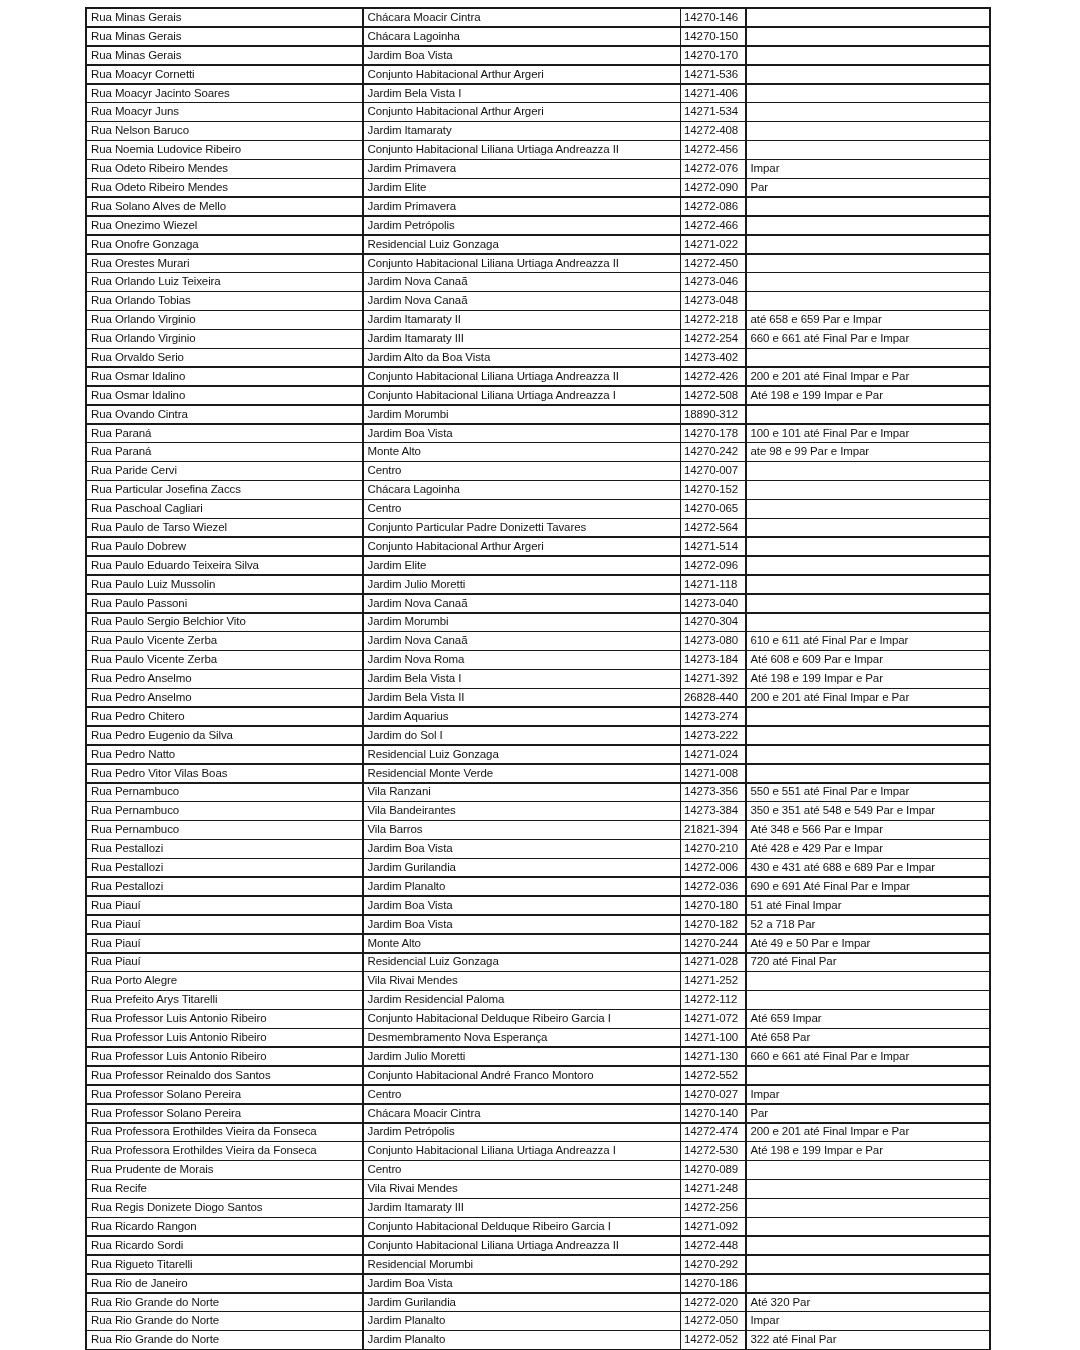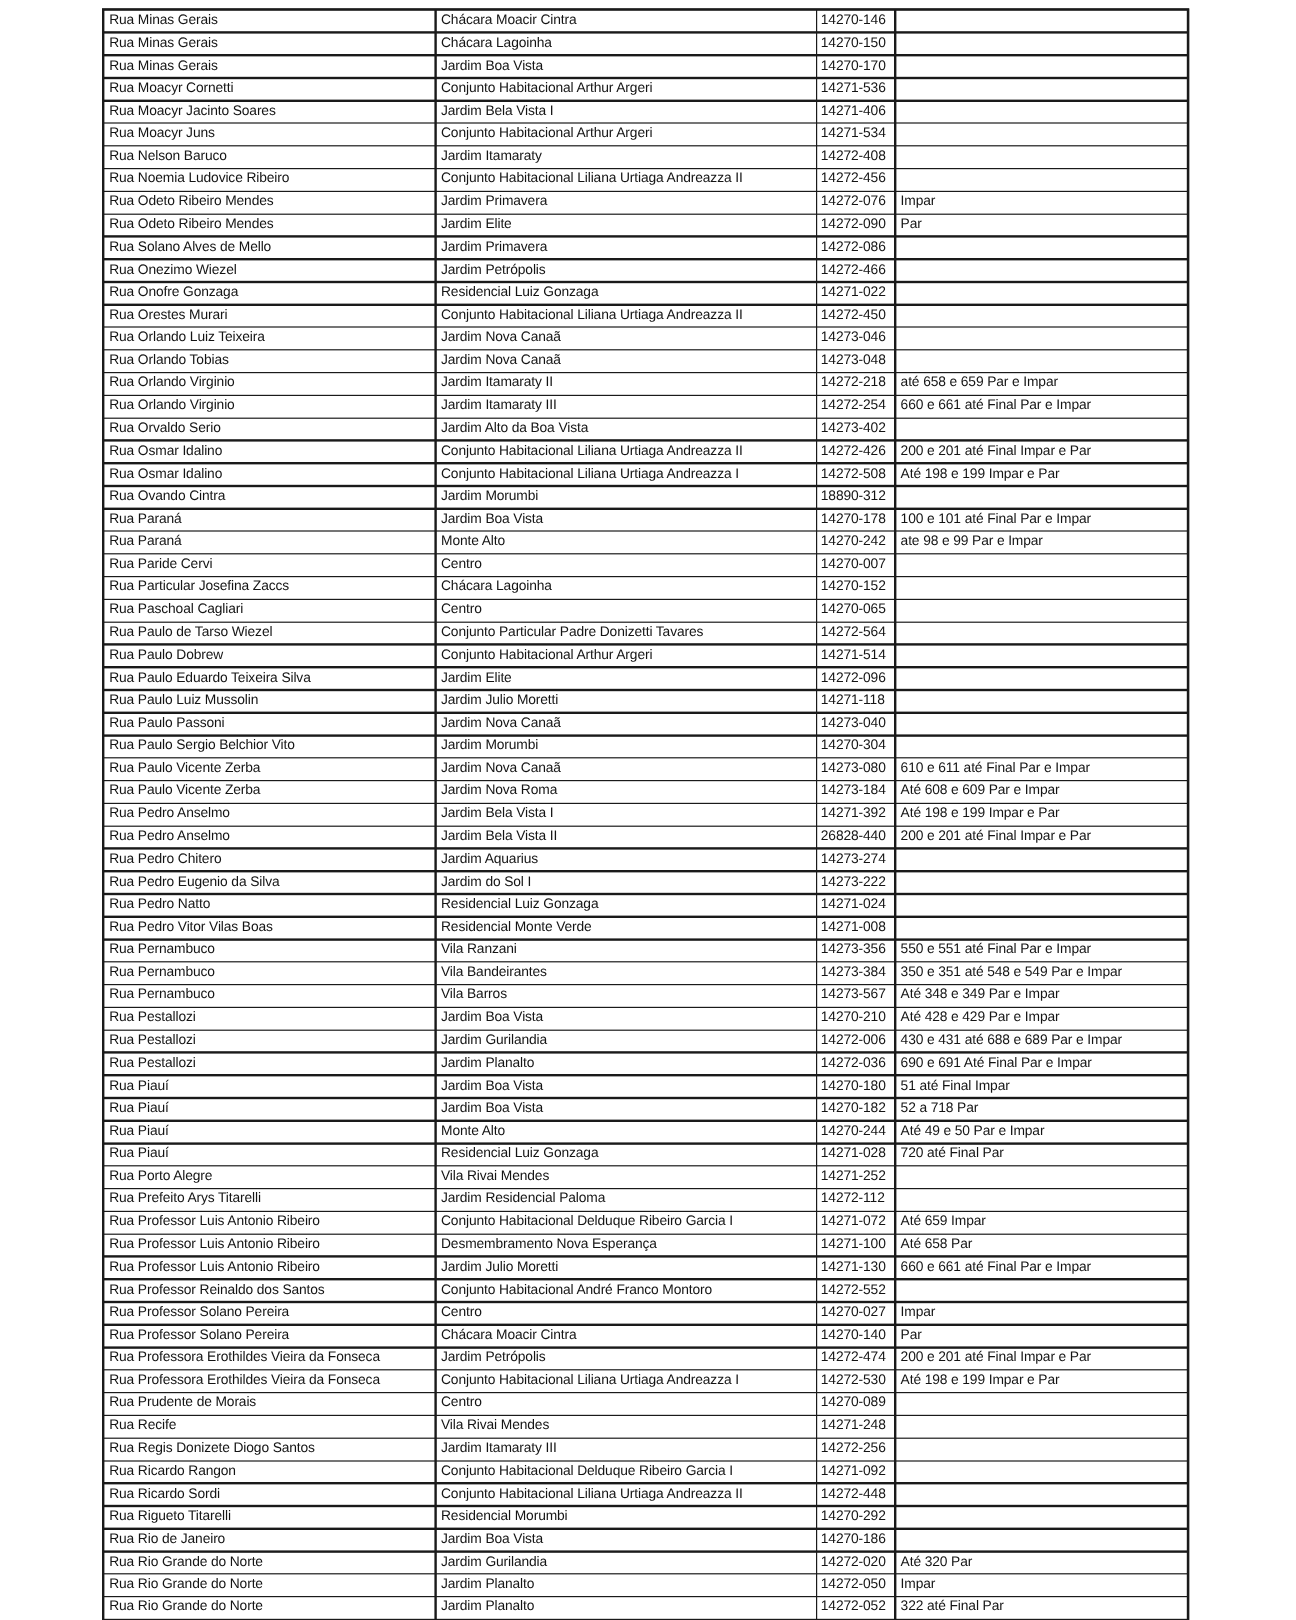--- a/index.html
+++ b/index.html
@@ -87,21 +87,21 @@
       <div class="trow"><div class="cell c0">Rua Paulo Vicente Zerba</div><div class="cell c1">Jardim Nova Canaã</div><div class="cell c2">14273-080</div><div class="cell c3">610 e 611 até Final Par e Impar</div></div>
       <div class="trow"><div class="cell c0">Rua Paulo Vicente Zerba</div><div class="cell c1">Jardim Nova Roma</div><div class="cell c2">14273-184</div><div class="cell c3">Até 608 e 609 Par e Impar</div></div>
       <div class="trow"><div class="cell c0">Rua Pedro Anselmo</div><div class="cell c1">Jardim Bela Vista I</div><div class="cell c2">14271-392</div><div class="cell c3">Até 198 e 199 Impar e Par</div></div>
       <div class="trow"><div class="cell c0">Rua Pedro Anselmo</div><div class="cell c1">Jardim Bela Vista II</div><div class="cell c2">26828-440</div><div class="cell c3">200 e 201 até Final Impar e Par</div></div>
       <div class="trow"><div class="cell c0">Rua Pedro Chitero</div><div class="cell c1">Jardim Aquarius</div><div class="cell c2">14273-274</div><div class="cell c3"></div></div>
       <div class="trow"><div class="cell c0">Rua Pedro Eugenio da Silva</div><div class="cell c1">Jardim do Sol I</div><div class="cell c2">14273-222</div><div class="cell c3"></div></div>
       <div class="trow"><div class="cell c0">Rua Pedro Natto</div><div class="cell c1">Residencial Luiz Gonzaga</div><div class="cell c2">14271-024</div><div class="cell c3"></div></div>
       <div class="trow"><div class="cell c0">Rua Pedro Vitor Vilas Boas</div><div class="cell c1">Residencial Monte Verde</div><div class="cell c2">14271-008</div><div class="cell c3"></div></div>
       <div class="trow"><div class="cell c0">Rua Pernambuco</div><div class="cell c1">Vila Ranzani</div><div class="cell c2">14273-356</div><div class="cell c3">550 e 551 até Final Par e Impar</div></div>
       <div class="trow"><div class="cell c0">Rua Pernambuco</div><div class="cell c1">Vila Bandeirantes</div><div class="cell c2">14273-384</div><div class="cell c3">350 e 351 até 548 e 549 Par e Impar</div></div>
-      <div class="trow"><div class="cell c0">Rua Pernambuco</div><div class="cell c1">Vila Barros</div><div class="cell c2">14273-567</div><div class="cell c3">Até 348 e 349 Par e Impar</div></div>
+      <div class="trow"><div class="cell c0">Rua Pernambuco</div><div class="cell c1">Vila Barros</div><div class="cell c2">21821-394</div><div class="cell c3">Até 348 e 566 Par e Impar</div></div>
       <div class="trow"><div class="cell c0">Rua Pestallozi</div><div class="cell c1">Jardim Boa Vista</div><div class="cell c2">14270-210</div><div class="cell c3">Até 428 e 429 Par e Impar</div></div>
       <div class="trow"><div class="cell c0">Rua Pestallozi</div><div class="cell c1">Jardim Gurilandia</div><div class="cell c2">14272-006</div><div class="cell c3">430 e 431 até 688 e 689 Par e Impar</div></div>
       <div class="trow"><div class="cell c0">Rua Pestallozi</div><div class="cell c1">Jardim Planalto</div><div class="cell c2">14272-036</div><div class="cell c3">690 e 691 Até Final Par e Impar</div></div>
       <div class="trow"><div class="cell c0">Rua Piauí</div><div class="cell c1">Jardim Boa Vista</div><div class="cell c2">14270-180</div><div class="cell c3">51 até Final Impar</div></div>
       <div class="trow"><div class="cell c0">Rua Piauí</div><div class="cell c1">Jardim Boa Vista</div><div class="cell c2">14270-182</div><div class="cell c3">52 a 718 Par</div></div>
       <div class="trow"><div class="cell c0">Rua Piauí</div><div class="cell c1">Monte Alto</div><div class="cell c2">14270-244</div><div class="cell c3">Até 49 e 50 Par e Impar</div></div>
       <div class="trow"><div class="cell c0">Rua Piauí</div><div class="cell c1">Residencial Luiz Gonzaga</div><div class="cell c2">14271-028</div><div class="cell c3">720 até Final Par</div></div>
       <div class="trow"><div class="cell c0">Rua Porto Alegre</div><div class="cell c1">Vila Rivai Mendes</div><div class="cell c2">14271-252</div><div class="cell c3"></div></div>
       <div class="trow"><div class="cell c0">Rua Prefeito Arys Titarelli</div><div class="cell c1">Jardim Residencial Paloma</div><div class="cell c2">14272-112</div><div class="cell c3"></div></div>
       <div class="trow"><div class="cell c0">Rua Professor Luis Antonio Ribeiro</div><div class="cell c1">Conjunto Habitacional Delduque Ribeiro Garcia I</div><div class="cell c2">14271-072</div><div class="cell c3">Até 659 Impar</div></div>

